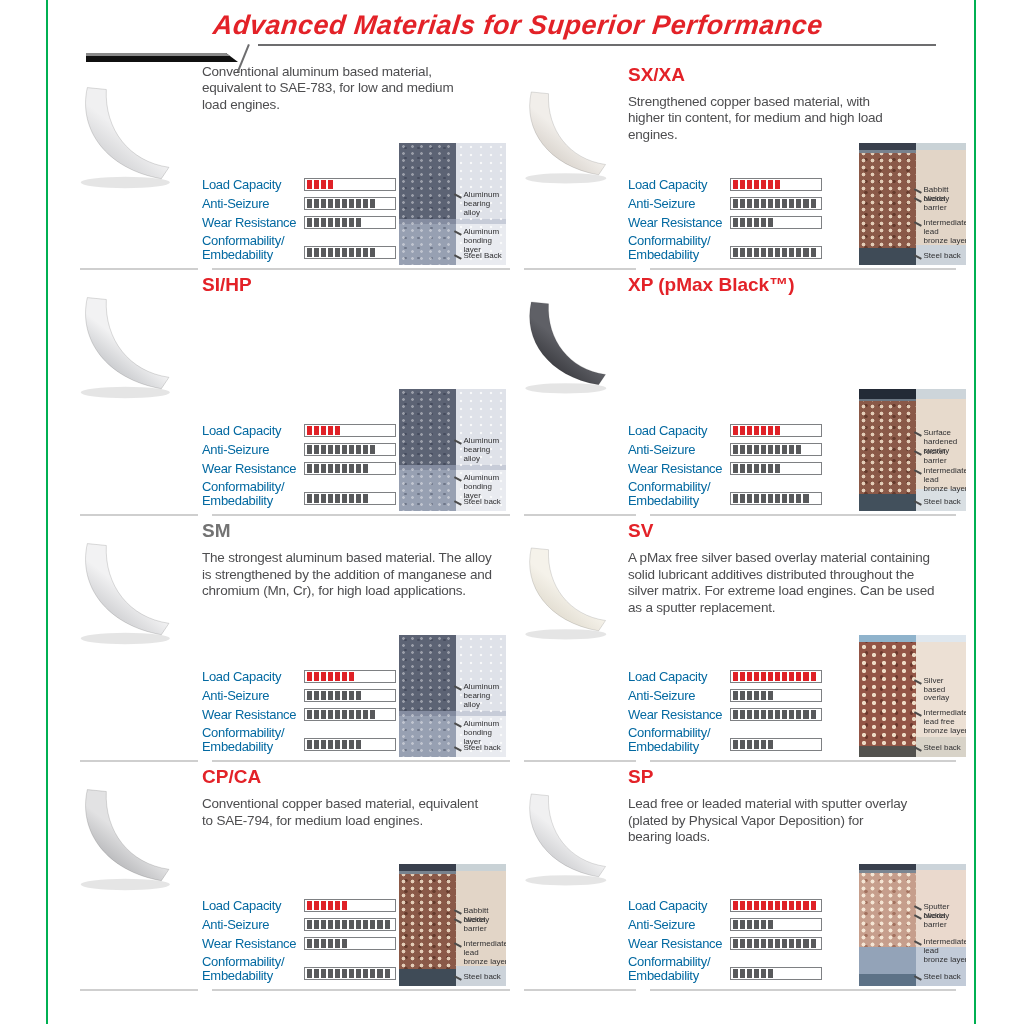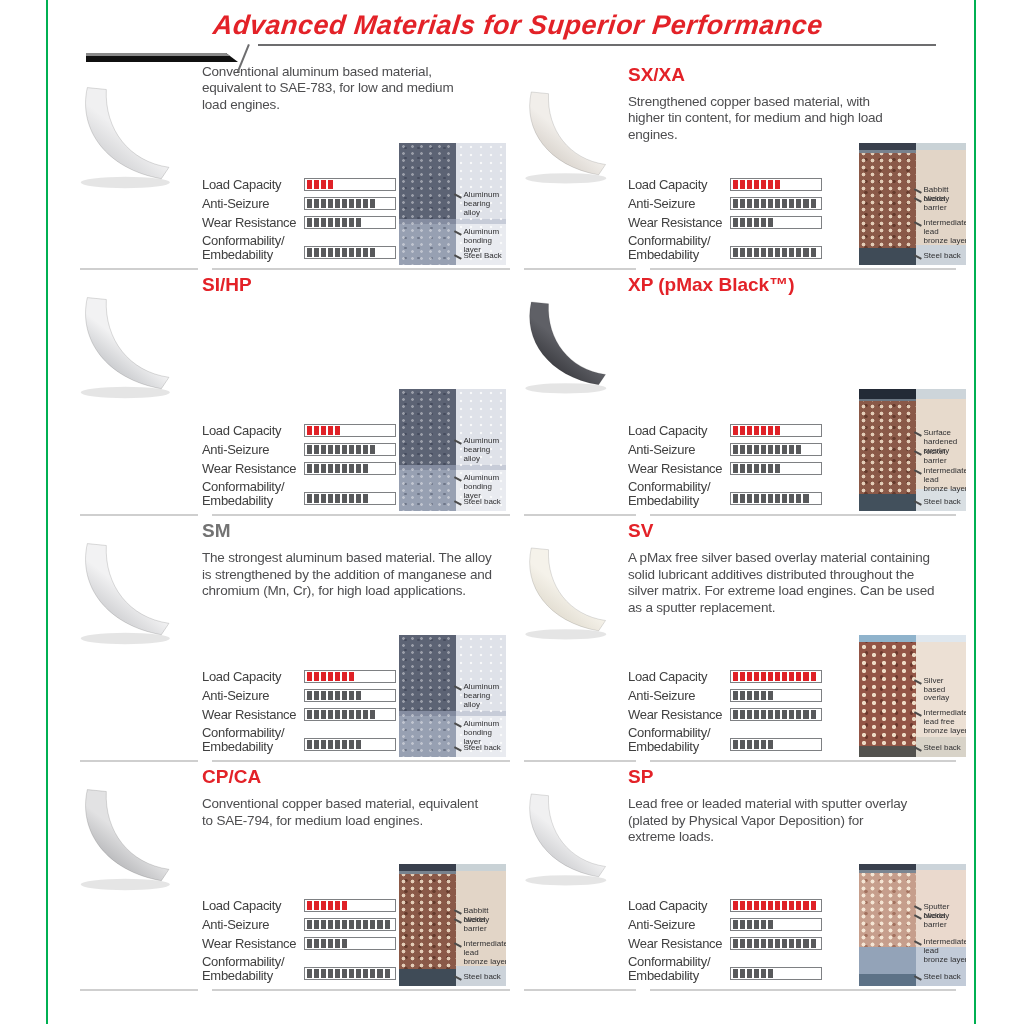--- a/index.html
+++ b/index.html
@@ -36,21 +36,21 @@
   .bearing-svg{width:100%;max-width:138px;height:112px;display:block;}
 
   .content{flex:1;display:flex;flex-direction:column;padding-right:8px;}
   .sec-title{margin:0 0 8px 0;font-size:19px;font-weight:bold;}
   .desc{margin:0;font-size:13.5px;line-height:1.22;letter-spacing:-0.2px;
         white-space:pre-line;color:#4d4d4f;}
   .bottom{display:flex;align-items:flex-end;justify-content:space-between;margin-top:auto;padding-bottom:2px;}
 
   .ratings{width:196px;}
   .rrow{display:flex;align-items:center;margin-bottom:4px;}
-  .rlabel{flex:none;width:102px;font-size:13px;letter-spacing:-0.3px;color:#404040;}
+  .rlabel{flex:none;width:102px;font-size:13px;letter-spacing:-0.3px;color:#0369a1;}
   .rlabel.two{display:flex;flex-direction:column;line-height:1.05;}
   .rrow.conf{align-items:flex-end;}
   .rrow.conf .bar{margin-bottom:2px;}
   .bar{flex:none;width:92px;height:13px;box-sizing:border-box;border:1.5px solid #7e8083;
        background:#fff;display:flex;gap:2px;padding:1px 1.5px;align-items:stretch;}
   .seg{flex:0 0 5.1px;background:#58595b;}
   .seg.red{background:#df2127;}
 
   
   .diag{position:relative;width:107px;height:122px;flex:none;overflow:hidden;}
@@ -891,21 +891,21 @@
           </linearGradient>
         </defs>
         <ellipse cx="60" cy="108" rx="47" ry="6" fill="rgba(0,0,0,0.10)"></ellipse>
         <path class="shell" d="M20,8 C10,52 40,94 98,104 L106,92 C64,86 38,52 40,10 Z" stroke="rgba(0,0,0,0.18)" stroke-width="0.8" fill="url(#bgrad7)"></path>
       </svg>
     </div>
     <div class="content">
       <h3 class="sec-title" style="color: rgb(227, 34, 40);">SP</h3>
       <p class="desc">Lead free or leaded material with sputter overlay
 (plated by Physical Vapor Deposition) for
-extreme loads.</p>
+bearing loads.</p>
       <div class="bottom">
         <div class="ratings">
           <div class="rrow">
             <span class="rlabel">Load Capacity</span>
             <span class="bar">
                 <span class="seg red"></span>
                 <span class="seg red"></span>
                 <span class="seg red"></span>
                 <span class="seg red"></span>
                 <span class="seg red"></span>

